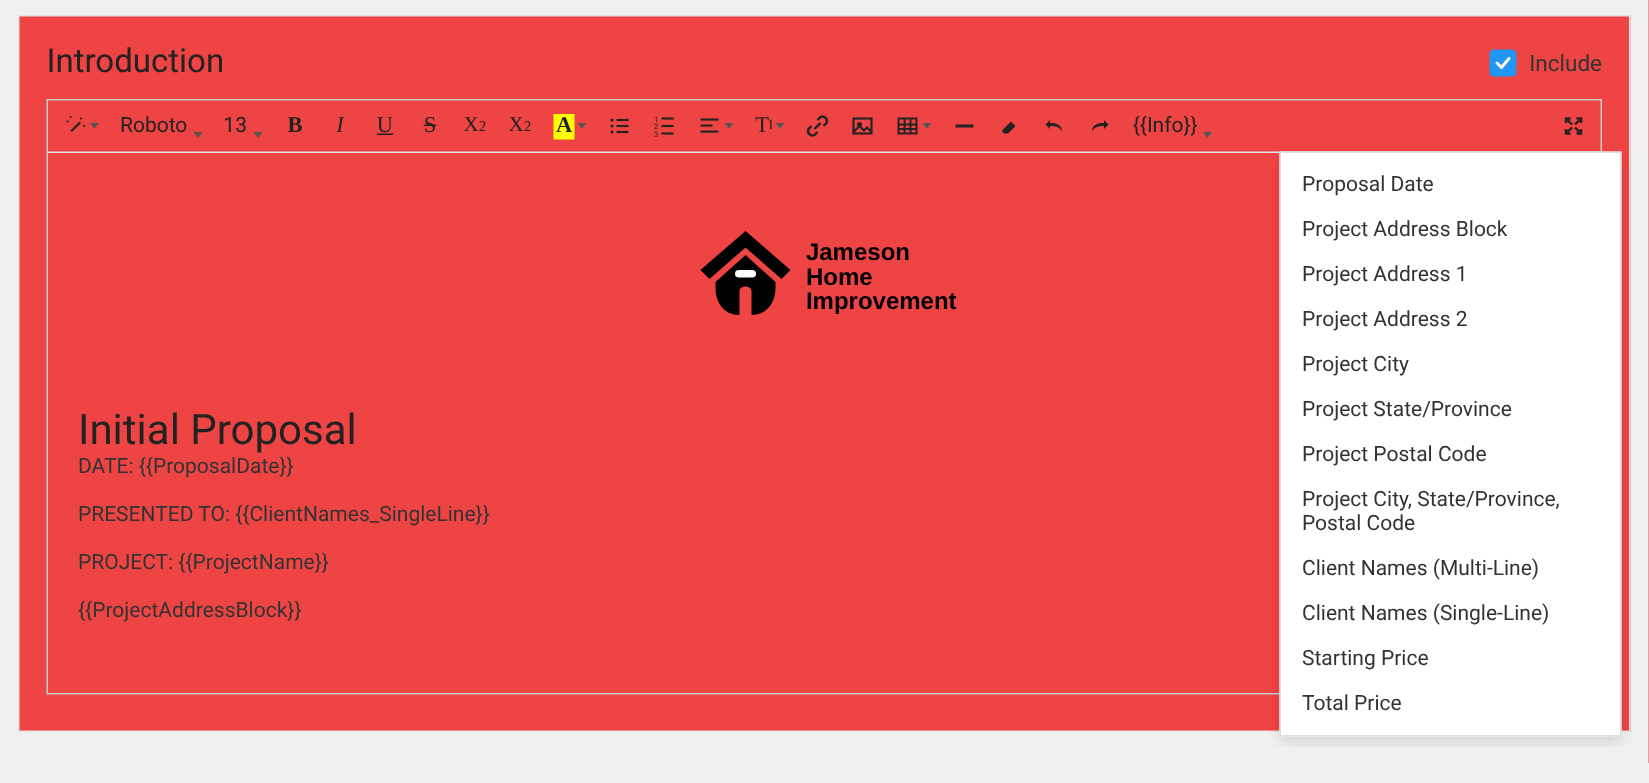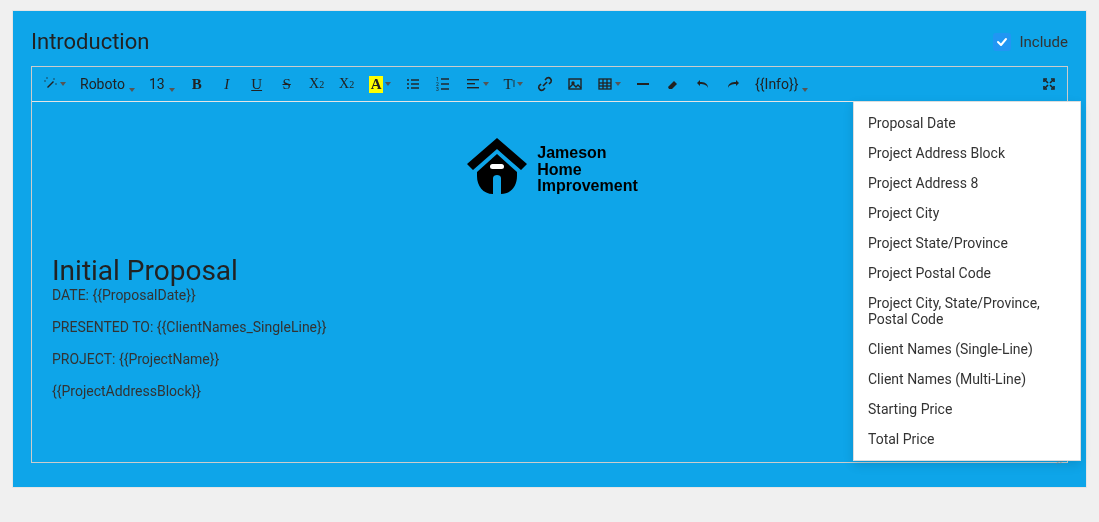--- a/index.html
+++ b/index.html
@@ -5,21 +5,21 @@
   * { box-sizing: border-box; }
   body {
     margin: 0;
     font-family: -apple-system, BlinkMacSystemFont, "Segoe UI", Roboto, Arial, sans-serif;
     background: #f0f0f0;
     padding: 10px;
     font-size: 14px;
     color: #333;
   }
   .panel {
-    background: #0ea5e9;
+    background: #ef4444;
     border: 1px solid #e5e5e5;
     padding: 18px 18px 24px 18px;
     max-width: 1075px;
     margin: 0 auto;
     position: relative;
   }
   .panel-header {
     display: flex;
     justify-content: space-between;
     align-items: center;
@@ -109,21 +109,21 @@
   .editor-content {
     padding: 20px 20px 30px 20px;
     min-height: 360px;
     position: relative;
   }
   .logo-block {
     display: flex;
     align-items: center;
     justify-content: center;
     gap: 4px;
-    margin-top: 14px;
+    margin-top: 30px;
     margin-bottom: 50px;
   }
   .logo-text {
     font-family: "Arial Black", Arial, sans-serif;
     font-weight: 900;
     font-size: 16px;
     line-height: 1.05;
     color: #000;
   }
   .content-title {
@@ -325,27 +325,28 @@
             <line x1="3" y1="3" x2="6" y2="6"></line>
             <line x1="11" y1="3" x2="8" y2="6"></line>
             <line x1="3" y1="11" x2="6" y2="8"></line>
             <line x1="11" y1="11" x2="8" y2="8"></line>
           </svg>
       </span>
 
       <div class="dropdown">
         <div class="dropdown-item">Proposal Date</div>
         <div class="dropdown-item">Project Address Block</div>
-        <div class="dropdown-item">Project Address 8</div>
+        <div class="dropdown-item">Project Address 1</div>
+        <div class="dropdown-item">Project Address 2</div>
         <div class="dropdown-item">Project City</div>
         <div class="dropdown-item">Project State/Province</div>
         <div class="dropdown-item">Project Postal Code</div>
         <div class="dropdown-item">Project City, State/Province, Postal Code</div>
+        <div class="dropdown-item">Client Names (Multi-Line)</div>
         <div class="dropdown-item">Client Names (Single-Line)</div>
-        <div class="dropdown-item">Client Names (Multi-Line)</div>
         <div class="dropdown-item">Starting Price</div>
         <div class="dropdown-item">Total Price</div>
       </div>
     </div>
 
     <div class="editor-content">
       <div class="logo-block">
         <svg width="72" height="68" viewBox="0 0 72 68">
           <path fill="#000" d="M36 2 L66 28 L60 34 L36 13 L12 34 L6 28 Z"></path>
           <path fill="#000" d="M36 18 L56 36 L56 40 C56 50 50 58 40 58 L40 42 C40 38 32 38 32 42 L32 58 C22 58 16 50 16 40 L16 36 Z"></path>

